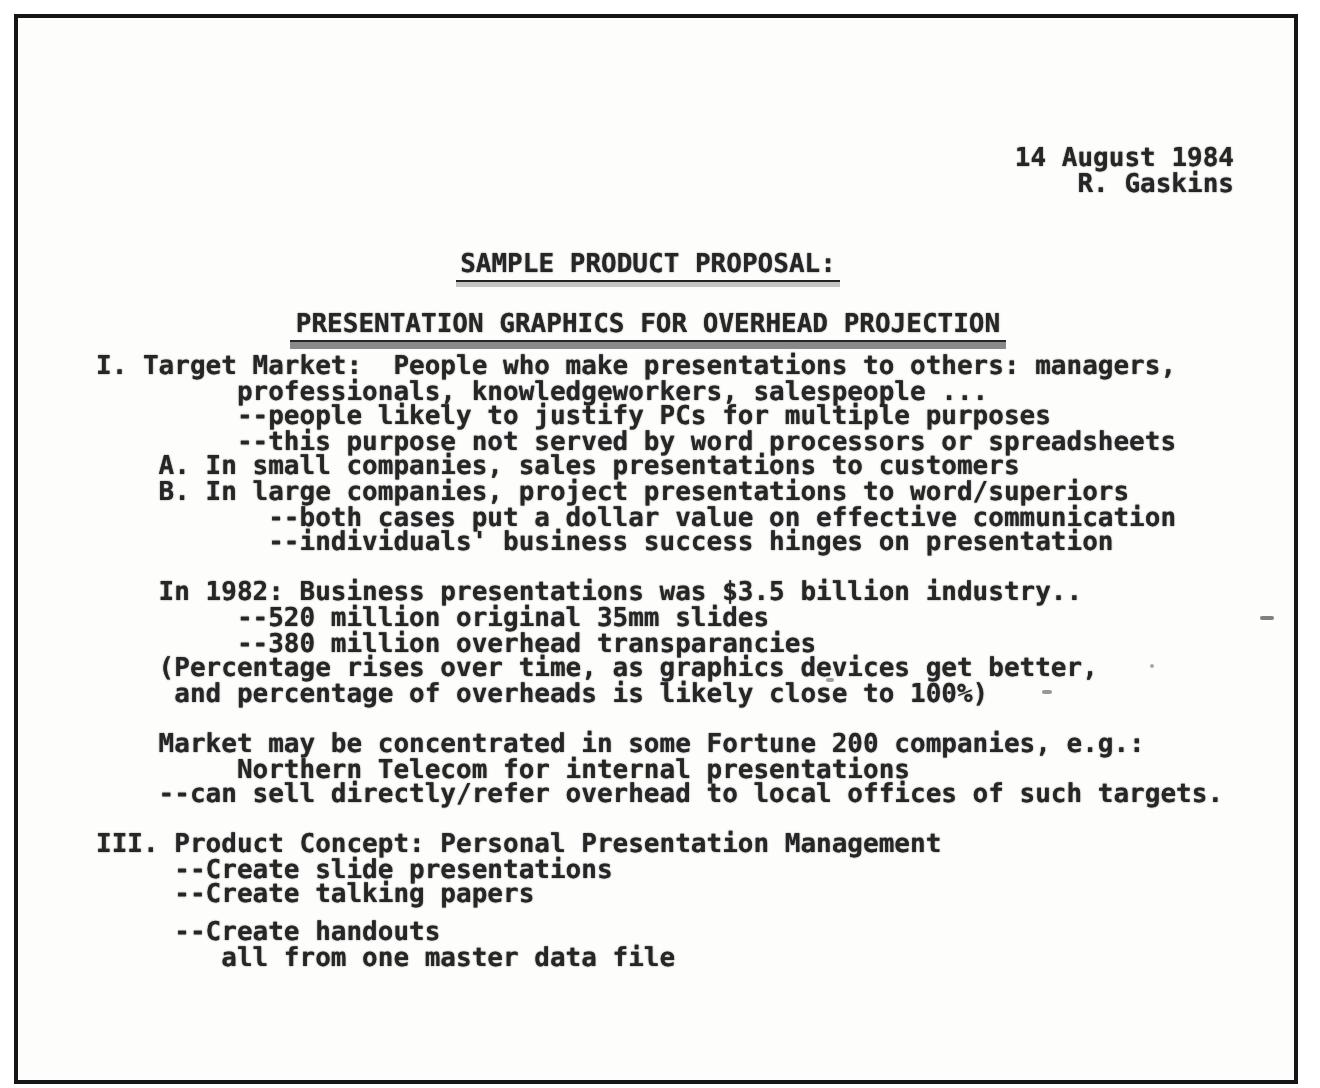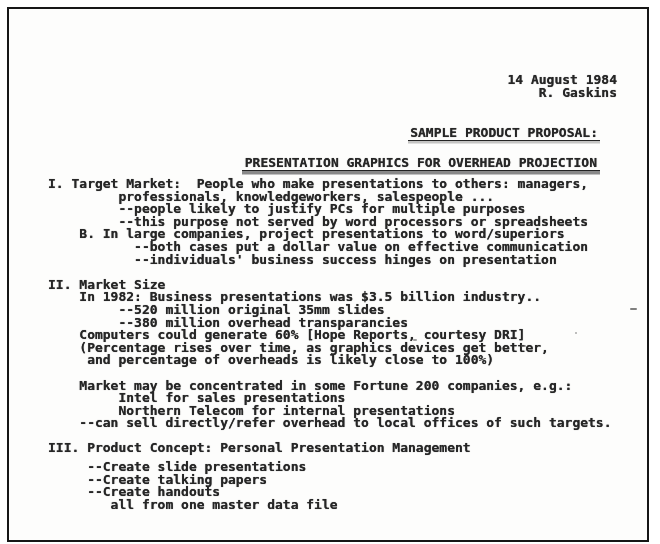--- a/index.html
+++ b/index.html
@@ -38,21 +38,21 @@
     left: 48px;
     top: 74px;
     width: 569px;
     text-align: right;
     line-height: 12.6px;
   }
   .title-line {
     position: absolute;
     left: 48px;
     width: 552px;
-    text-align: right;
+    text-align: center;
     line-height: 13px;
   }
   .title1 { top: 126px; }
   .title2 { top: 156px; }
   .u1 {
     display: inline-block;
     border-bottom: 1.5px solid #242424;
     box-shadow: 0 2.5px 0 rgba(90,90,90,0.35);
     padding: 0 2px 1px 2px;
   }
@@ -99,34 +99,32 @@
   </div>
   <div class="title-line title2 txt">
     <span class="u2">PRESENTATION GRAPHICS FOR OVERHEAD PROJECTION</span>
   </div>
 
   <div class="body-block txt">
       <div class="line">I. Target Market:  People who make presentations to others: managers,</div>
       <div class="line">         professionals, knowledgeworkers, salespeople ...</div>
       <div class="line">         --people likely to justify PCs for multiple purposes</div>
       <div class="line">         --this purpose not served by word processors or spreadsheets</div>
+      <div class="line">    A. In small companies, sales presentations to customers</div>
       <div class="line">    B. In large companies, project presentations to word/superiors</div>
       <div class="line">           --both cases put a dollar value on effective communication</div>
       <div class="line">           --individuals' business success hinges on presentation</div>
       <div class="line"></div>
-      <div class="line">II. Market Size</div>
       <div class="line">    In 1982: Business presentations was $3.5 billion industry..</div>
       <div class="line">         --520 million original 35mm slides</div>
       <div class="line">         --380 million overhead transparancies</div>
-      <div class="line">    Computers could generate 60% [Hope Reports, courtesy DRI]</div>
       <div class="line">    (Percentage rises over time, as graphics devices get better,</div>
       <div class="line">     and percentage of overheads is likely close to 100%)</div>
       <div class="line"></div>
       <div class="line">    Market may be concentrated in some Fortune 200 companies, e.g.:</div>
-      <div class="line">         Intel for sales presentations</div>
       <div class="line">         Northern Telecom for internal presentations</div>
       <div class="line">    --can sell directly/refer overhead to local offices of such targets.</div>
       <div class="line"></div>
       <div class="line">III. Product Concept: Personal Presentation Management</div>
       <div class="line">     --Create slide presentations</div>
       <div class="line">     --Create talking papers</div>
       <div class="line">     --Create handouts</div>
       <div class="line">        all from one master data file</div>
     </div>
 

